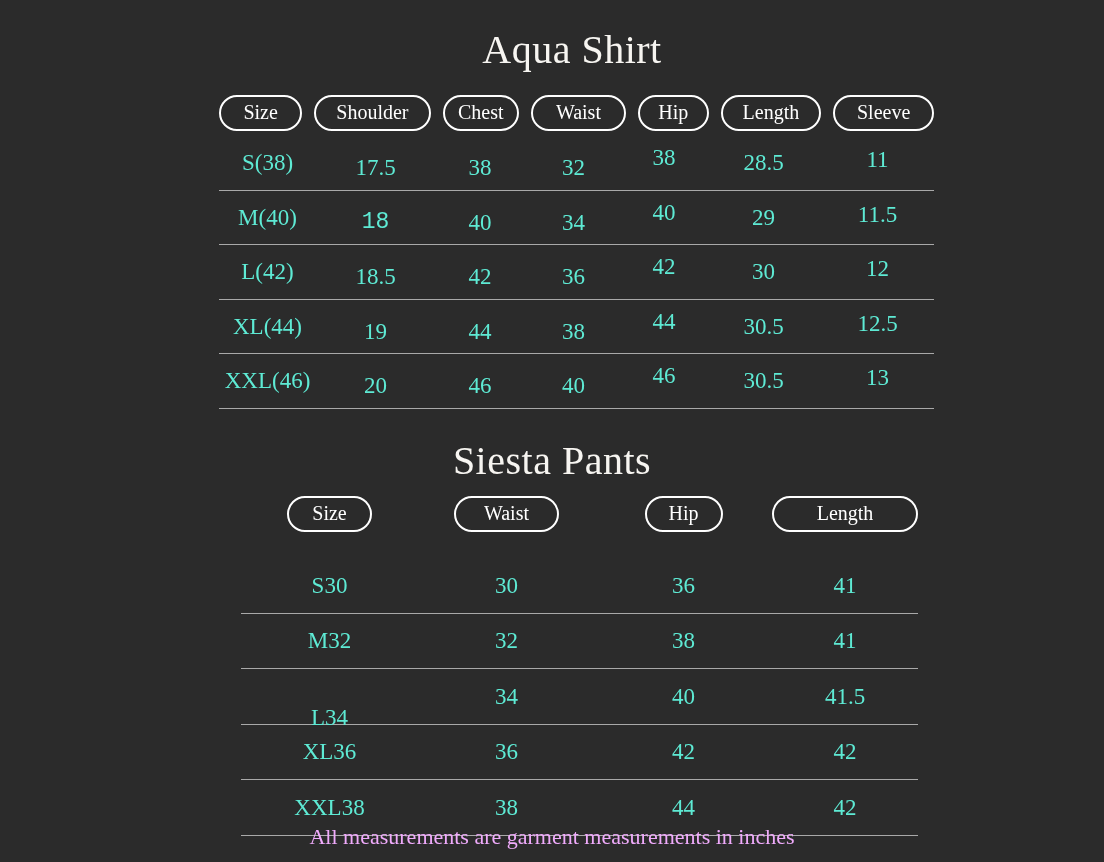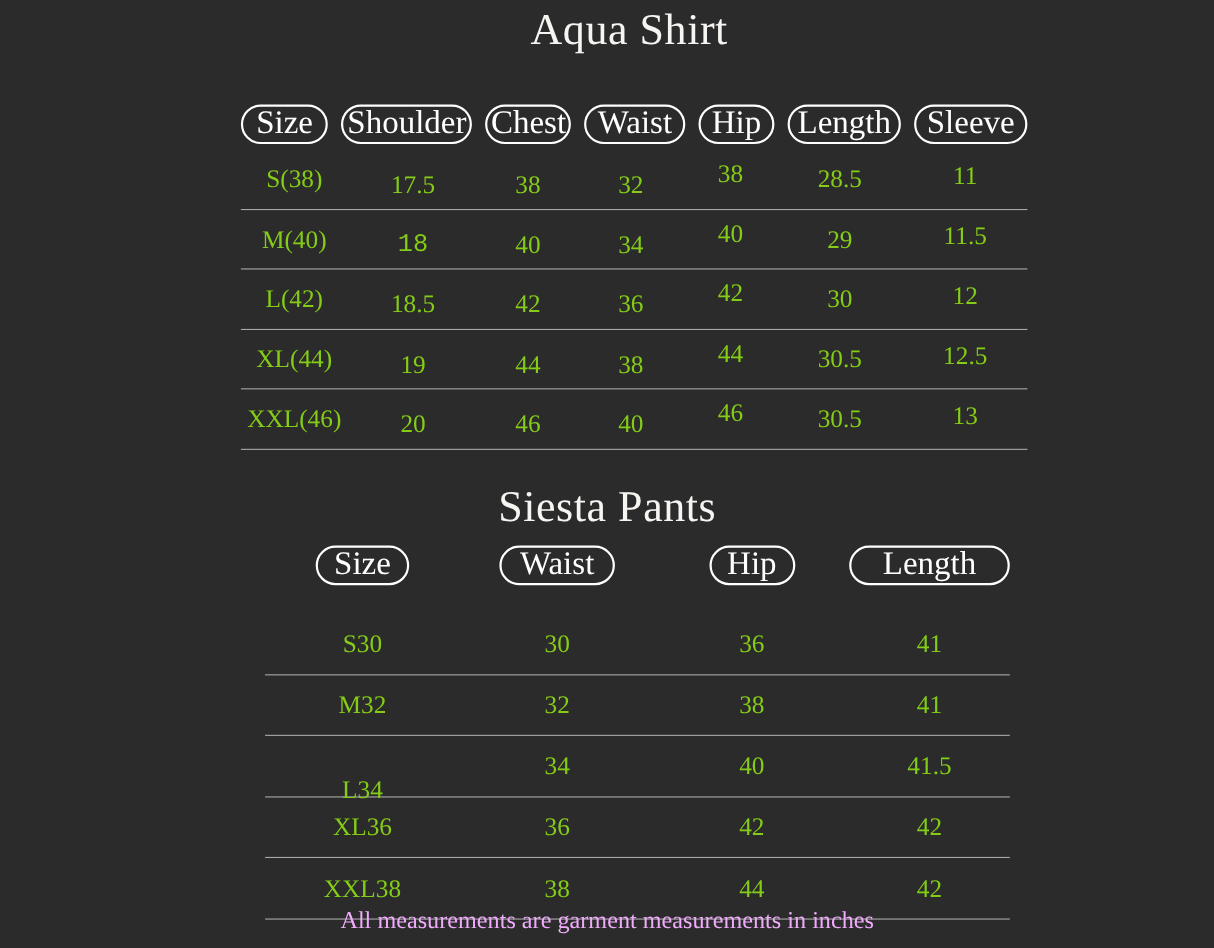--- a/index.html
+++ b/index.html
@@ -24,38 +24,38 @@
 
   
   .chart-title {
     text-align: center;
     font-size: 40px;
     font-weight: 400;
     letter-spacing: 0.5px;
     color: #f7f5f1;
     line-height: 1;
   }
-  #shirt-title { position: absolute; left: 0; right: 0; top: 7px; margin-left: 40px; }
+  #shirt-title { position: absolute; left: 0; right: 0; top: 30px; margin-left: 40px; }
   #pants-title { position: absolute; left: 0; right: 0; top: 441px; }
 
   
   .header-row {
     position: absolute;
     display: flex;
     align-items: center;
   }
   .pill {
     border: 2px solid #ffffff;
     border-radius: 999px;
     display: flex;
     align-items: center;
     justify-content: center;
     height: 34px;
     box-sizing: border-box;
-    font-size: 30px;
+    font-size: 20px;
     color: #ffffff;
     padding: 16px 10px;
     line-height: 1;
     white-space: nowrap;
   }
   .pill span { position: relative; top: -1px; }
 
   
   .table-body {
     position: absolute;
@@ -64,21 +64,21 @@
   }
   .data-row {
     display: flex;
     align-items: center;
     border-bottom: 1px solid #a9a9a9;
     box-sizing: border-box;
   }
   .data-row .cell {
     font-size: 23px;
     text-align: center;
-    color: #84cc16;
+    color: #5eead4;
     line-height: 1;
     white-space: nowrap;
   }
   .data-row .cell.size-cell { font-size: 23px; }
 
   
   .nudge-up { position: relative; top: -5px; }
   .nudge-up-sm { position: relative; top: -3px; }
   .nudge-down-sm { position: relative; top: 5px; }
 

